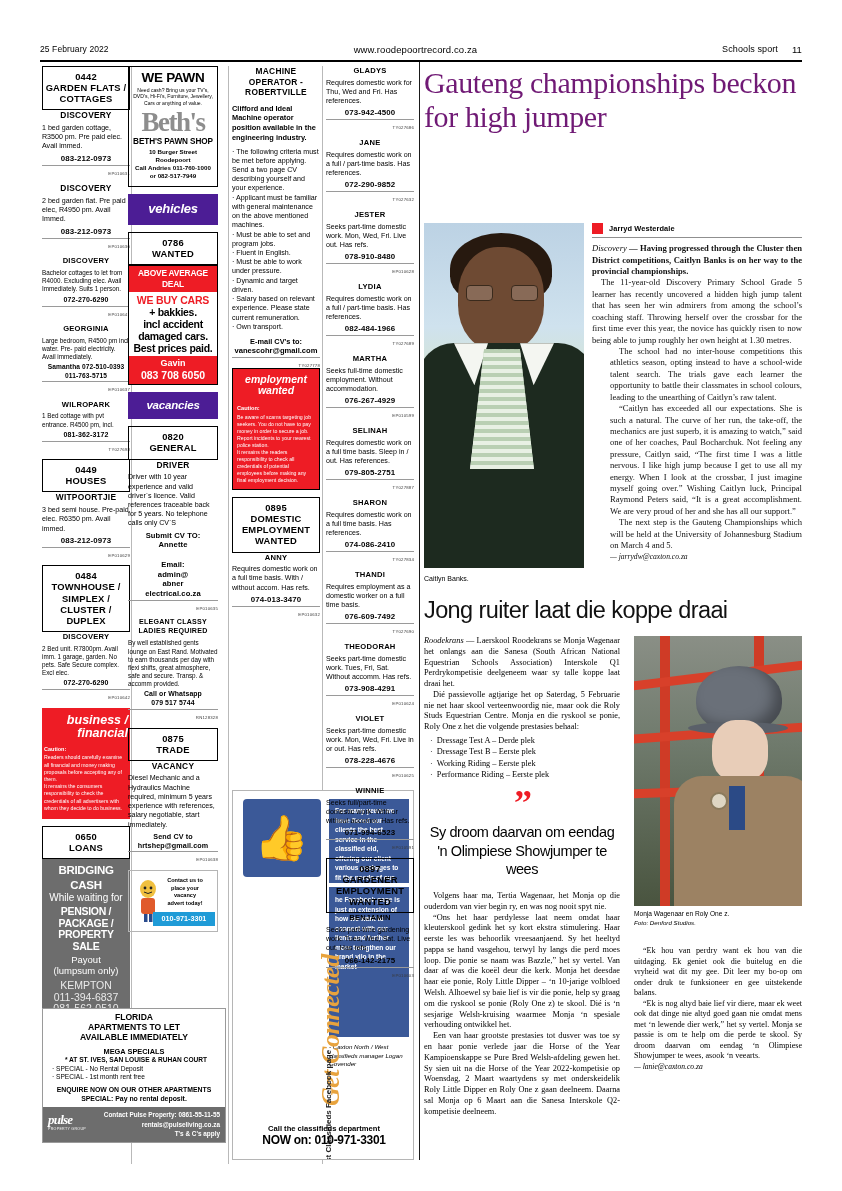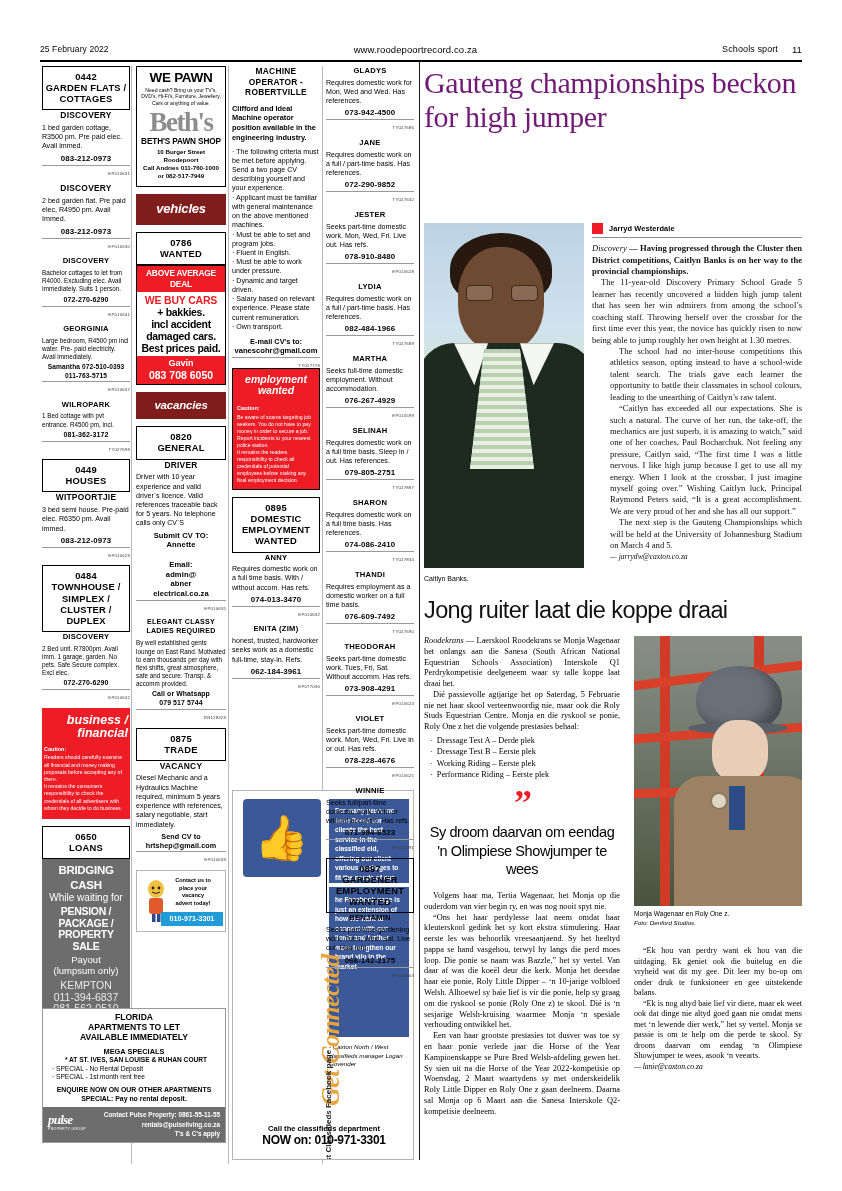--- a/index.html
+++ b/index.html
@@ -21,21 +21,21 @@
   }
   .mast-date { flex:0 0 auto; }
   .mast-url  { flex:1; text-align:center; font-size:9.5px; }
   .mast-sect { flex:0 0 auto; font-size:9px; }
   .mast-page { flex:0 0 auto; margin-left:14px; font-size:9.5px; }
   .mast-rule { position:absolute; left:40px; top:60px; width:762px; height:1.6px; background:#000; }
 
   
   .col { position:absolute; top:66px; font-size:7.2px; line-height:1.28; }
   .c1 { left:42px;  width:88px; }
-  .c2 { left:136px; width:90px; }
+  .c2 { left:128px; width:90px; }
   .c3 { left:232px; width:88px; }
   .c4 { left:326px; width:88px; }
 
   .vrule { position:absolute; width:1px; background:#b9b9b9; top:66px; }
 
   
   .cat-box {
     border:1.4px solid #000; padding:4px 2px 5px; text-align:center;
     font-weight:bold; font-size:9.4px; line-height:1.18; 
     letter-spacing:.2px;
@@ -55,21 +55,21 @@
   .pawn-sub { font-size:5.1px; line-height:1.35; margin-top:2px; }
   .pawn-logo {
     font-family:"Liberation Serif", serif; font-weight:bold; font-size:27px;
     color:#8d8d8d; line-height:.95; margin:3px 0 1px; letter-spacing:-1.5px;
   }
   .pawn-n { font-weight:bold; font-size:8.2px; letter-spacing:-.1px; }
   .pawn-a { font-weight:bold; font-size:6.2px; line-height:1.3; margin-top:1px; }
 
   
   .redbar {
-    background:#7f1d1d; color:#fff; text-align:center;
+    background:#4c1d95; color:#fff; text-align:center;
     font-style:italic; font-weight:bold; font-size:13px;
     padding:7px 0 8px; margin-bottom:7px; letter-spacing:-.2px;
   }
   .redbar.small { font-size:11.5px; padding:6px 0 7px; }
 
   
   .buycars { border:1.5px solid #000; background:#000; margin-bottom:7px; }
   .buycars .top { background:#ee1c25; color:#fff; text-align:center; font-weight:bold; font-size:8.4px; padding:2px 0; letter-spacing:-.2px; }
   .buycars .mid { background:#fff; color:#ee1c25; text-align:center; font-weight:bold; font-size:10.5px; padding:2px 0 0; letter-spacing:-.2px; }
   .buycars .blk { background:#fff; color:#000; text-align:center; font-weight:bold; font-size:10.5px; line-height:1.12; padding:0 2px 2px; letter-spacing:-.3px; }
@@ -534,46 +534,39 @@
     </div>
 
     <div class="ad">
       <div class="ad-name">ANNY</div>
       <div class="ad-body">Requires domestic work on a full time basis. With / without accom. Has refs.</div>
       <div class="ad-phone">074-013-3470</div>
       <hr class="hr">
       <div class="ad-ref">EP010632</div>
     </div>
 
-    <div class="ad">
-      <div class="ad-name">ENITA (ZIM)</div>
-      <div class="ad-body">honest, trusted, hardworker seeks work as a domestic full-time, stay-in. Refs.</div>
-      <div class="ad-phone">062-184-3961</div>
-      <hr class="hr">
-      <div class="ad-ref">EP077036</div>
-    </div>
   </div>
 
   <div class="fbad">
     <div class="thumb">
       <div class="hand">👍</div>
     </div>
     <div class="whitebox">For many years we have flered our clients the best service in the classified eld, offering our client various packages to fit the needs of our consumers.</div>
     <div class="bluebox">he Facebook page is just an extension of how we want to connect with our lients and further more trengthen our brand vilo in the market</div>
     <div class="attrib">- Caxton North / West classifieds manager Logan Govender</div>
     <div class="vert">Get Connected</div>
     <div class="vert2">With Caxton North / West Classifieds Facebook page</div>
     <div class="callus">Call the classifieds department</div>
     <div class="phone">NOW on: 010-971-3301</div>
   </div>
 
   <div class="col c4">
     <div class="ad">
       <div class="ad-name">GLADYS</div>
-      <div class="ad-body">Requires domestic work for Mon, Wed and Wed. Has references.</div>
+      <div class="ad-body">Requires domestic work for Thu, Wed and Fri. Has references.</div>
       <div class="ad-phone">073-942-4500</div>
       <hr class="hr">
         <div class="ad-ref">TY027686</div>
     </div>
     <div class="ad">
       <div class="ad-name">JANE</div>
       <div class="ad-body">Requires domestic work on a full / part-time basis. Has references.</div>
       <div class="ad-phone">072-290-9852</div>
       <hr class="hr">
         <div class="ad-ref">TY027632</div>

